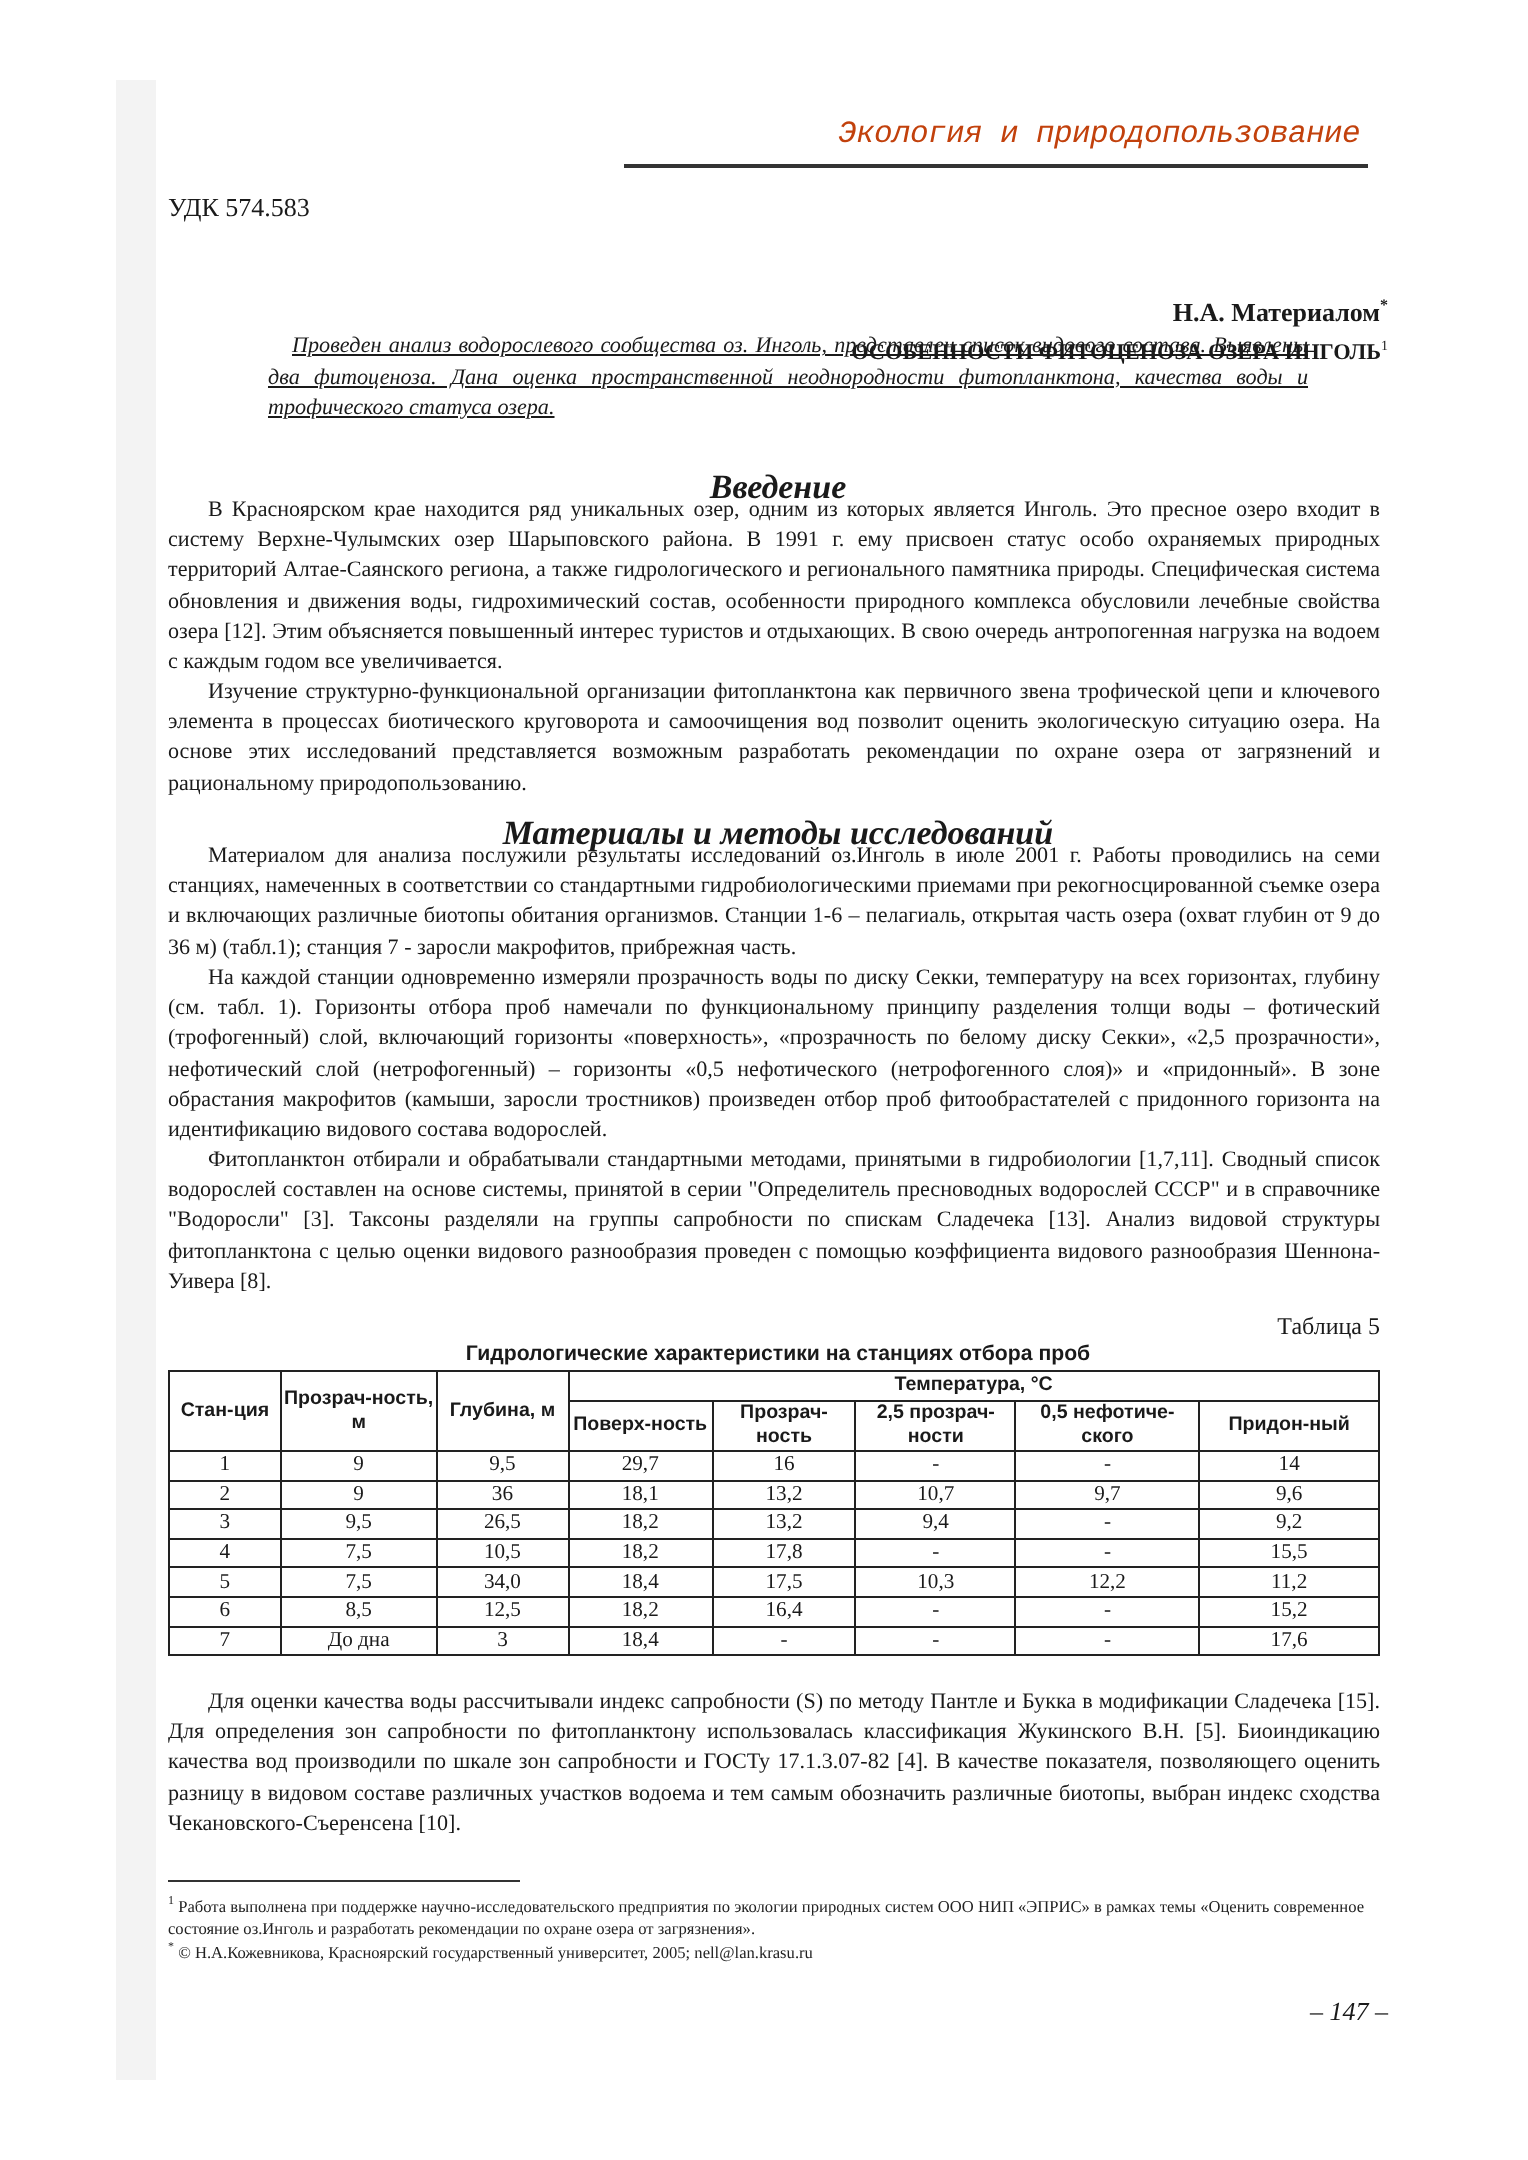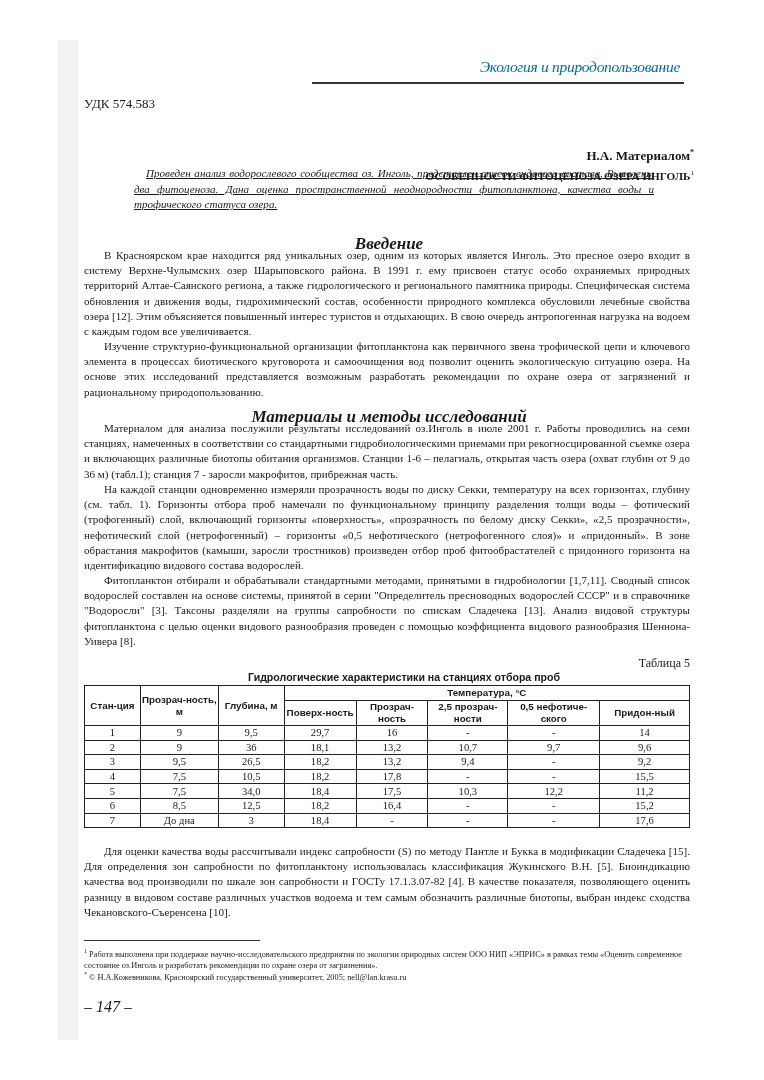--- a/index.html
+++ b/index.html
@@ -2,48 +2,48 @@
 <html><head>
 <meta charset="utf-8">
 <style>
   html, body { margin: 0; padding: 0; background: #ffffff; }
   body { width: 764px; height: 1080px; position: relative; overflow: hidden;
          font-family: "Liberation Serif", "DejaVu Serif", serif; color: #1a1a1a; }
   .scan-strip { position: absolute; left: 58px; top: 40px; width: 20px; height: 1000px;
                 background: #f3f3f3; }
   .page { position: absolute; left: 84px; top: 0; width: 610px; }
   .running-head { position: absolute; left: 300px; top: 58px; width: 380px; text-align: right;
-                  font-family: Liberation Serif, serif; font-style: italic; font-size: 15.5px;
-                  letter-spacing: -0.3px; color: #0369a1; }
+                  font-family: Liberation Mono, monospace; font-style: italic; font-size: 15.5px;
+                  letter-spacing: -0.3px; color: #c2410c; }
   .running-rule { position: absolute; left: 312px; top: 82px; width: 372px; height: 1.5px; background: #333; }
   .udk { position: absolute; left: 0; top: 96px; font-size: 13px; }
   .title { position: absolute; left: 0; top: 126px; width: 560px; text-align: right;
            font-weight: bold; font-size: 11.2px; margin-top: 43px; }
   .title sup { font-size: 7px; font-weight: normal; }
   .author { position: absolute; right: 0; top: 148px; font-weight: bold; font-size: 13px; text-align: right; width: 300px; }
   .author sup { font-size: 8px; }
   .abstract { position: absolute; left: 50px; top: 166px; width: 520px; font-style: italic;
               font-size: 11.1px; line-height: 15.5px; text-indent: 12px; text-align: justify; text-decoration: underline; }
   .h-sec { position: absolute; left: 0; width: 610px; text-align: center; font-weight: bold;
            font-style: italic; font-size: 17px; }
   .para { position: absolute; left: 0; width: 606px; font-size: 11.05px; line-height: 15.2px;
           text-align: justify; text-indent: 20px; }
   .tbl-num { position: absolute; right: 4px; top: 656px; font-size: 12px; }
-  .tbl-cap { position: absolute; left: 15px; top: 671px; width: 610px; text-align: center;
+  .tbl-cap { position: absolute; left: 0; top: 671px; width: 610px; text-align: center;
              font-weight: bold; font-size: 10.6px; font-family: "Liberation Sans", sans-serif; }
   table.data { position: absolute; left: 0; top: 685px; width: 606px; border-collapse: collapse;
                font-size: 10.6px; }
   table.data th, table.data td { border: 1px solid #222; text-align: center; padding: 0; }
   table.data th { font-weight: bold; font-family: "Liberation Sans", sans-serif; font-size: 9.8px; line-height: 12px; }
   table.data td { height: 13.6px; line-height: 13px; }
   .fn-rule { position: absolute; left: 0; top: 940px; width: 176px; height: 1px; background: #333; }
   .fn { position: absolute; left: 0; width: 610px; font-size: 8.3px; line-height: 11px; color: #222; }
   .fn sup { font-size: 6px; }
-  .page-num { position: absolute; left: 0; top: 998px; width: 610px; text-align: left;
-              font-style: italic; font-size: 16px; }
+  .page-num { position: absolute; left: 0; top: 998px; width: 610px; text-align: right;
+              font-style: italic; font-size: 13px; }
 </style>
 </head>
 <body>
 
 <div class="scan-strip"></div>
 
 <div class="page">
   <div class="running-head" style="left:216px;">Экология и природопользование</div>
   <div class="running-rule" style="left:228px;"></div>
 

